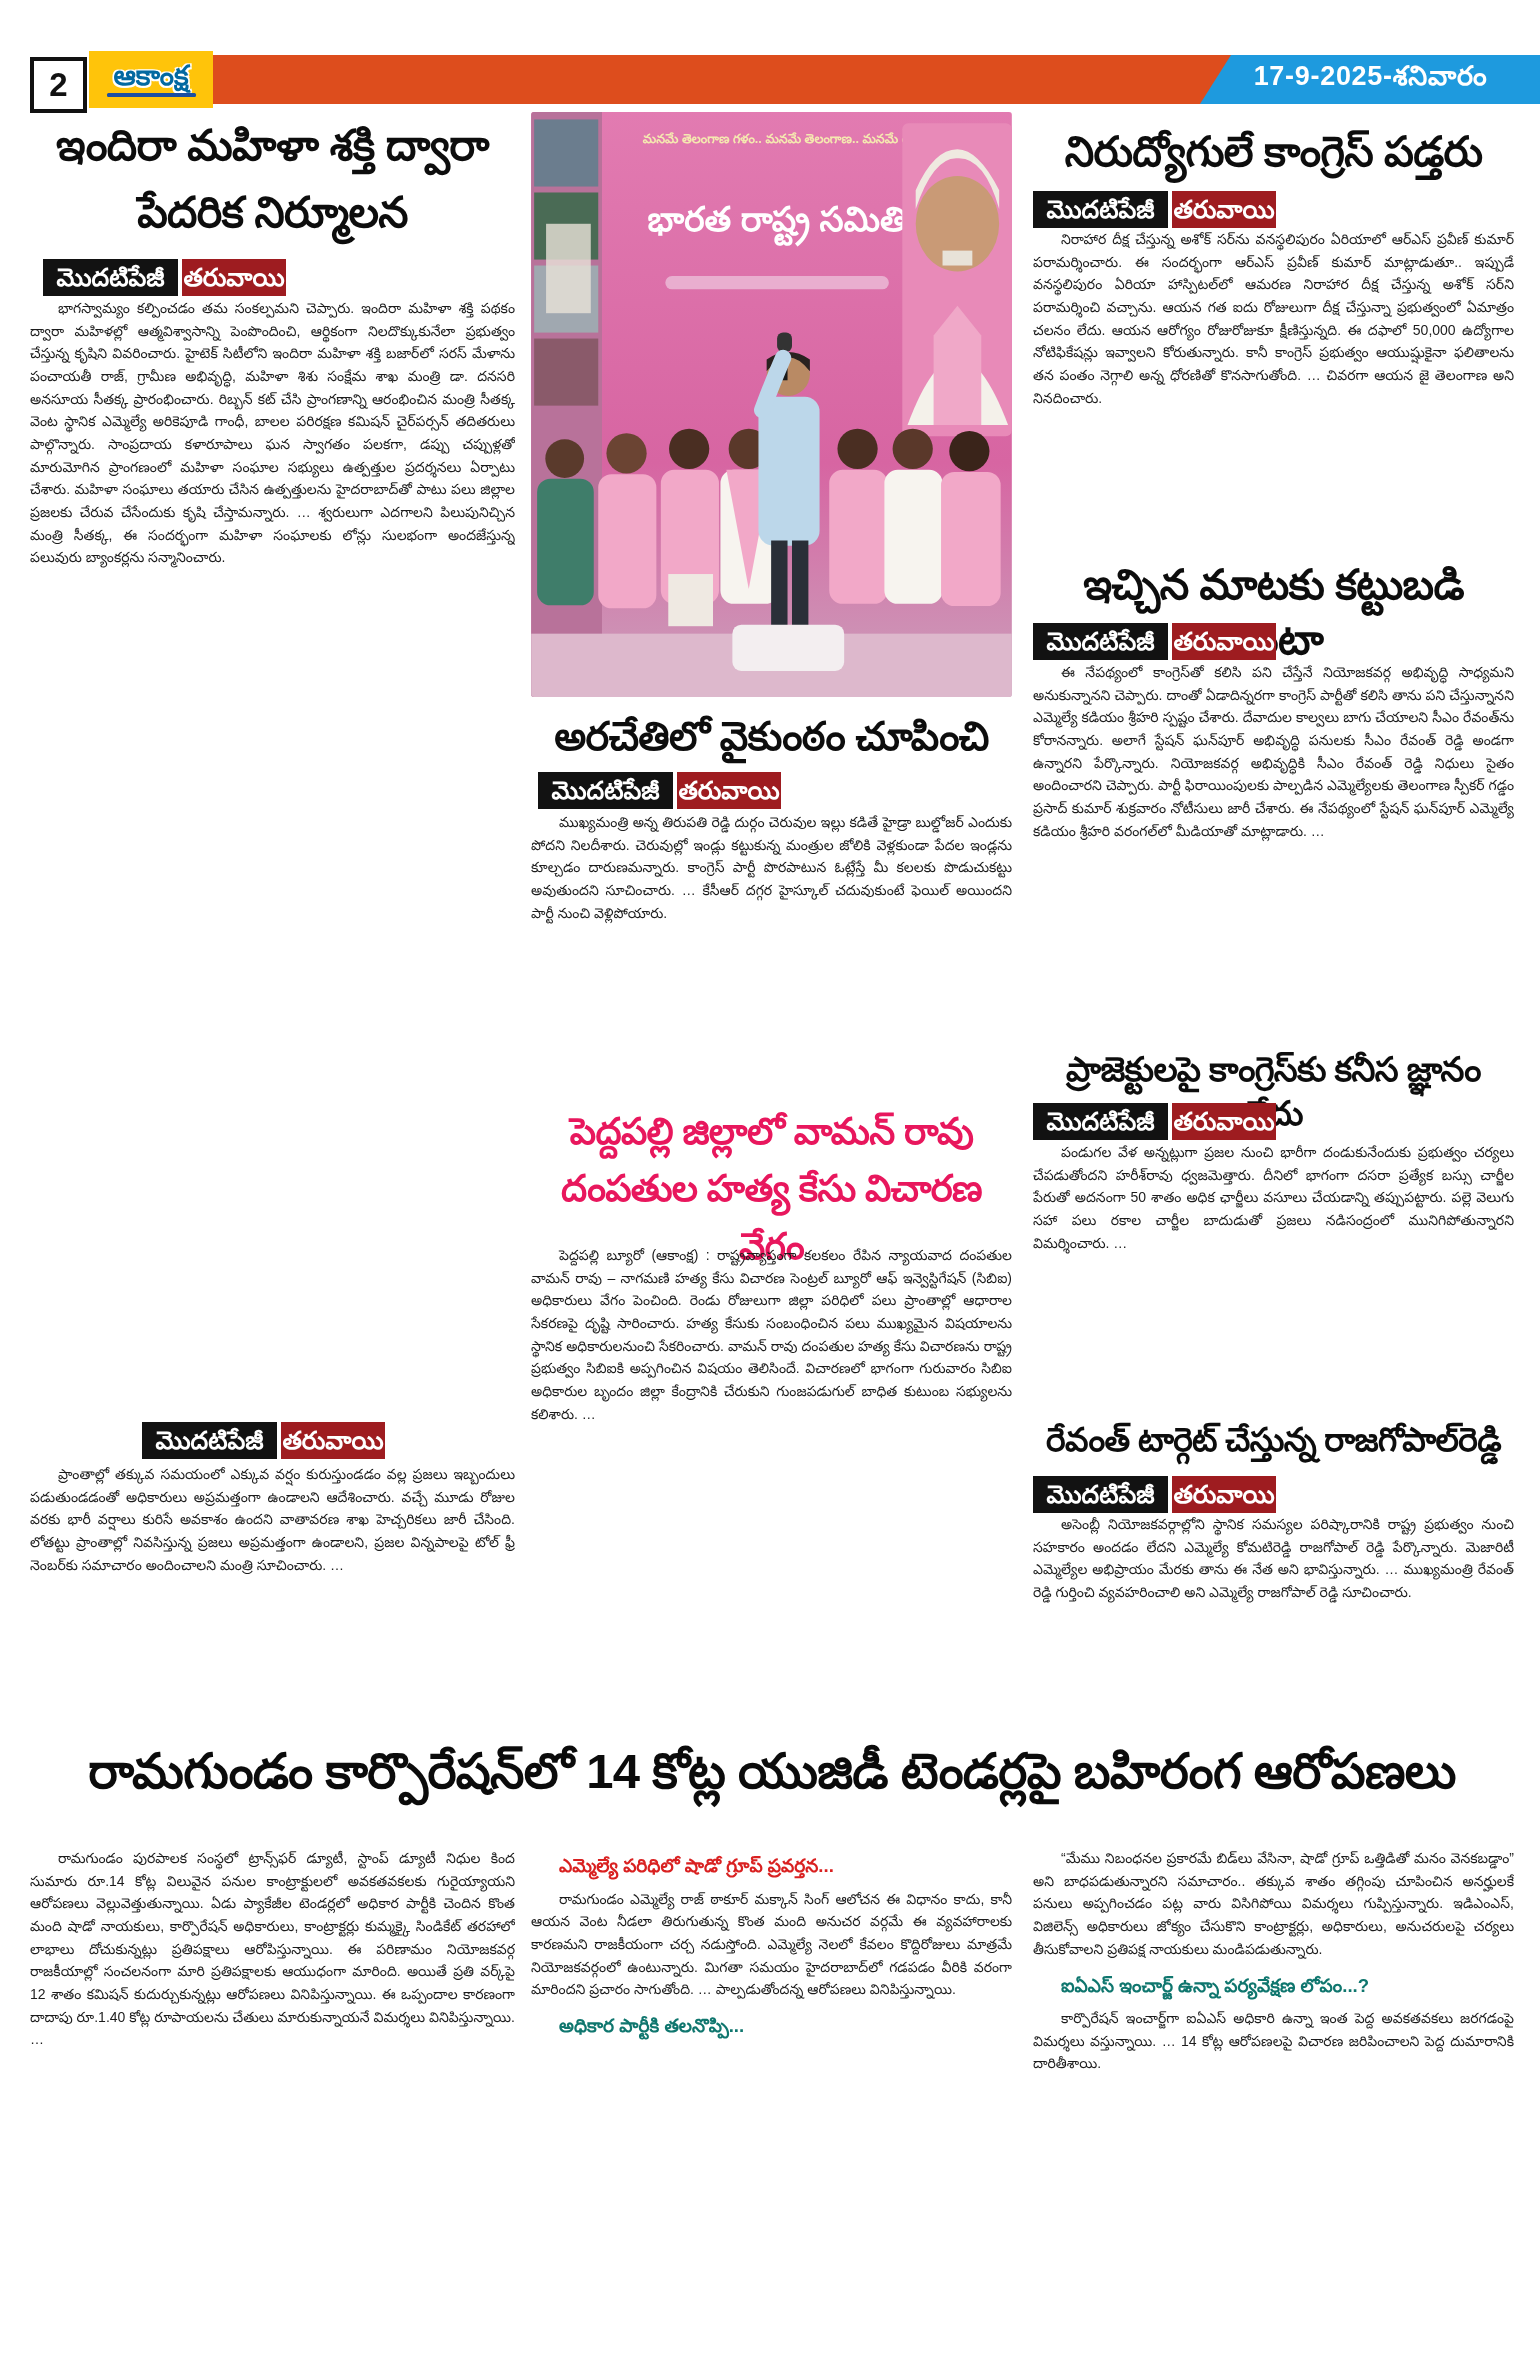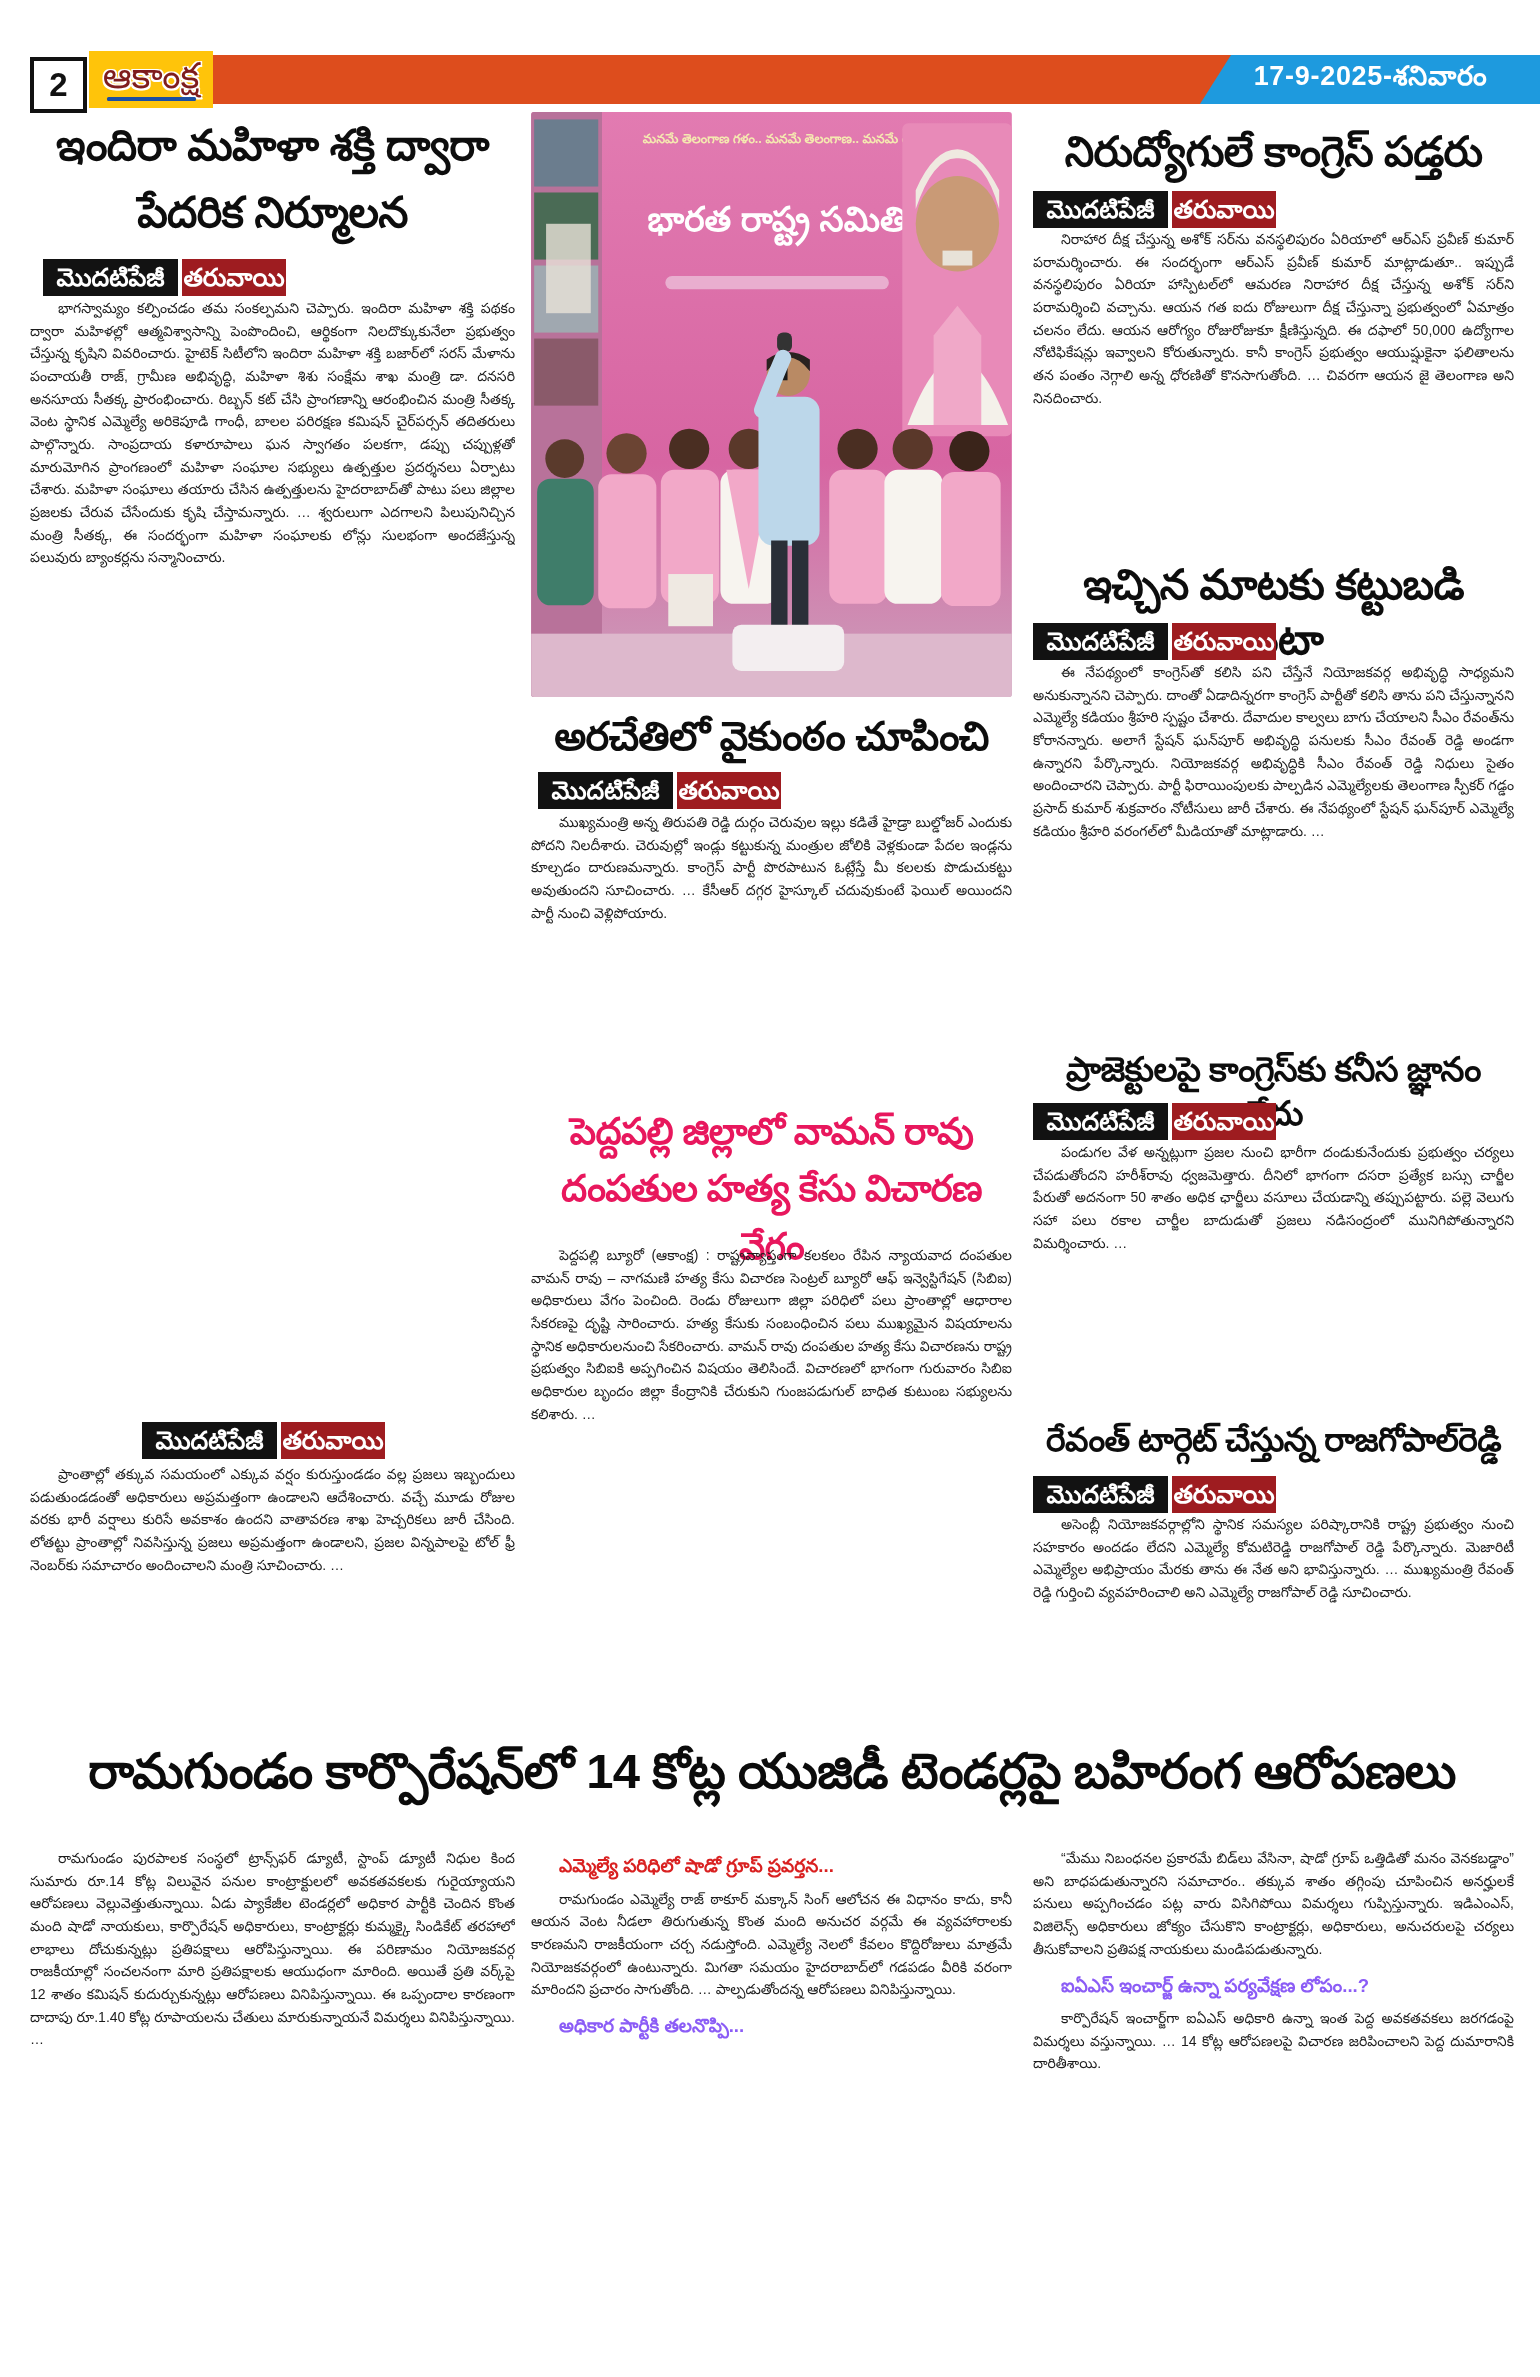--- a/index.html
+++ b/index.html
@@ -7,34 +7,34 @@
         font-family:"Liberation Sans","DejaVu Sans",sans-serif;color:#1a1a1a;}
   
   .orange-bar{position:absolute;left:213px;top:55px;width:1044px;height:49px;background:#dd4d1d;}
   .date-flag{position:absolute;left:1200px;top:55px;width:341px;height:49px;background:#1e9ade;
              clip-path:polygon(31px 0,100% 0,100% 100%,0 100%);display:flex;align-items:center;justify-content:center;}
   .date-flag span{color:#ffffff;font-weight:bold;font-size:27px;letter-spacing:0.7px;}
   .pageno-box{position:absolute;left:30px;top:57px;width:49px;height:48px;background:#ffffff;border:4.5px solid #111;
               display:flex;align-items:center;justify-content:center;font-size:33px;font-weight:bold;color:#111;}
   .logo-box{position:absolute;left:89px;top:51px;width:124px;height:57px;background:#ffc40a;
             display:flex;flex-direction:column;align-items:center;justify-content:center;}
-  .logo-text{color:#7f1d1d;font-weight:400;font-size:36px;line-height:1;
+  .logo-text{color:#0369a1;font-weight:700;font-size:28px;line-height:1;
              text-shadow:-1.5px -1.5px 0 #fff,1.5px -1.5px 0 #fff,-1.5px 1.5px 0 #fff,1.5px 1.5px 0 #fff;}
   .logo-underline{width:89px;height:3.7px;background:#1c4fa1;margin-top:3px;border-radius:1.5px;}
   
   .headline{position:absolute;text-align:center;font-weight:800;color:#0d0d0d;letter-spacing:-0.7px;}
   .headline .hl-line{display:block;}
   .headline.red{color:#e8175d;}
   .badge{position:absolute;display:flex;font-size:25px;font-weight:bold;line-height:1;}
   .badge .b1{background:#121212;color:#fff;padding:6px 13.4px;}
   .badge .b2{background:#9e1c20;color:#fff;padding:6px 1px;margin-left:4.5px;}
   .body-text{position:absolute;font-size:14px;line-height:1.62;text-align:justify;color:#1c1c1c;overflow:hidden;}
   .body-text p{margin:0 0 7.5px 0;text-indent:28px;}
   .subhead{color:#d92121;font-weight:bold;font-size:18.6px;margin:10.4px 0 6px 0;text-indent:28px;}
-  .subhead.crimson{color:#8b5cf6;}
+  .subhead.crimson{color:#0f766e;}
   
   .photo{position:absolute;left:531px;top:112px;width:481px;height:585px;overflow:hidden;border-radius:3px;}
   
   .bottom-banner{position:absolute;left:30px;top:1743px;width:1484px;text-align:center;
                  font-size:49px;font-weight:800;color:#0b0b0b;letter-spacing:-0.7px;}
 </style>
 </head>
 <body>
 
 <div class="page">

